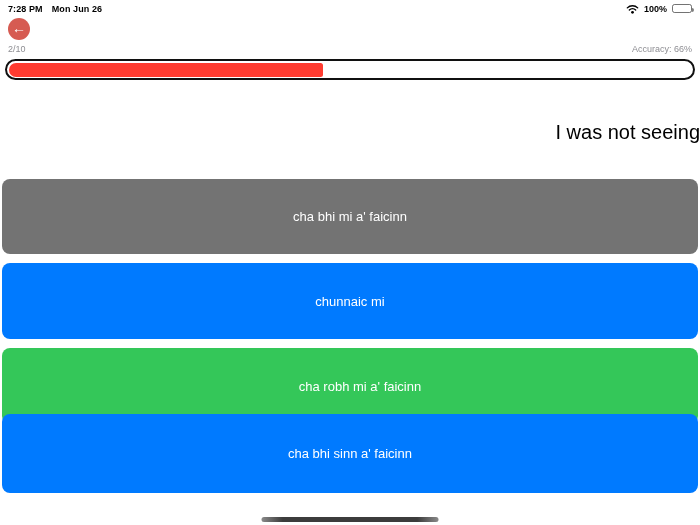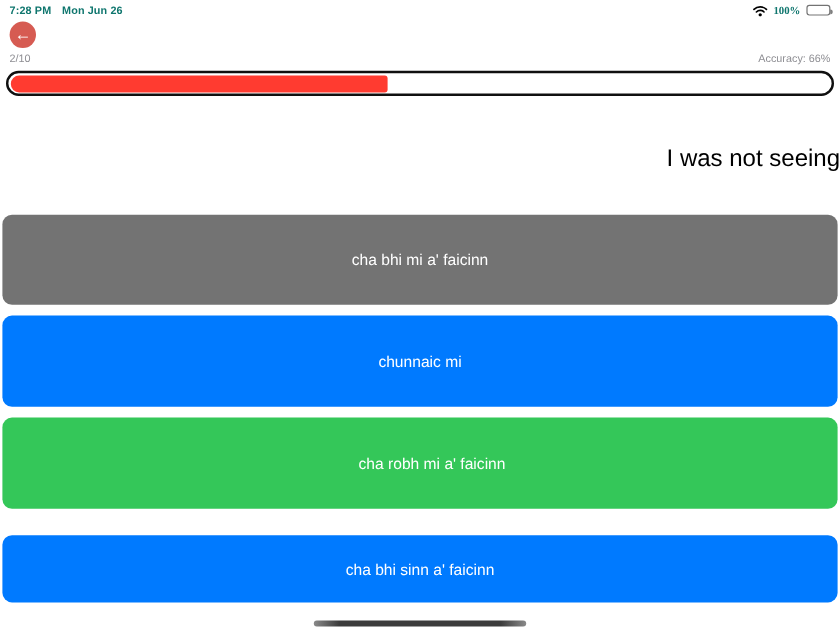--- a/index.html
+++ b/index.html
@@ -9,24 +9,24 @@
     font-family: "Liberation Sans", sans-serif;
     overflow: hidden;
     position: relative;
   }
   .stage { position: relative; width: 700px; height: 525px; background: #fff; }
 
   
   .status-bar {
     position: absolute; top: 0; left: 0; right: 0; height: 17px;
     display: flex; align-items: center; justify-content: space-between;
-    padding: 0 8px; color: #0f766e; gap: 32px;
+    padding: 0 8px; color: #000000; gap: 32px;
   }
   .status-left { display: flex; gap: 9px; font-size: 9px; font-weight: 700; letter-spacing: .1px; }
-  .status-right { display: flex; align-items: center; gap: 5px; font-size: 9px; font-weight: 700; font-family: Liberation Serif, serif; }
+  .status-right { display: flex; align-items: center; gap: 5px; font-size: 9px; font-weight: 700; }
   .battery-shell {
     position: relative; width: 20px; height: 9px;
     border: 1px solid rgba(0,0,0,.55); border-radius: 2.5px;
     padding: 1px;
   }
   .battery-fill { width: 100%; height: 100%; background: #000; border-radius: 1px; }
   .battery-cap {
     position: absolute; right: -3px; top: 2.5px; width: 2px; height: 4px;
     background: rgba(0,0,0,.5); border-radius: 0 2px 2px 0;
   }
@@ -70,21 +70,21 @@
     position: absolute; left: 2px; right: 2px;
     border: none; border-radius: 8px;
     color: #ffffff; font-size: 13px;
     font-family: "Liberation Sans", sans-serif;
     display: flex; align-items: center; justify-content: center;
     cursor: pointer;
   }
   .answer-1 { top: 179px; height: 75px; }
   .answer-2 { top: 263px; height: 76px; }
   .answer-3 { top: 348px; height: 76px; padding-left: 20px; }
-  .answer-4 { top: 446px; height: 56px; }
+  .answer-4 { top: 414px; height: 79px; }
 
   
   .home-indicator {
     position: absolute; left: 50%; transform: translateX(-50%);
     top: 517px; width: 177px; height: 5px; border-radius: 3px;
     background: linear-gradient(to right, #8a8a8a, #3c3c3c 12%, #3c3c3c 88%, #8a8a8a);
     cursor: grab;
   }
 
   .icon-svg { display: block; }

